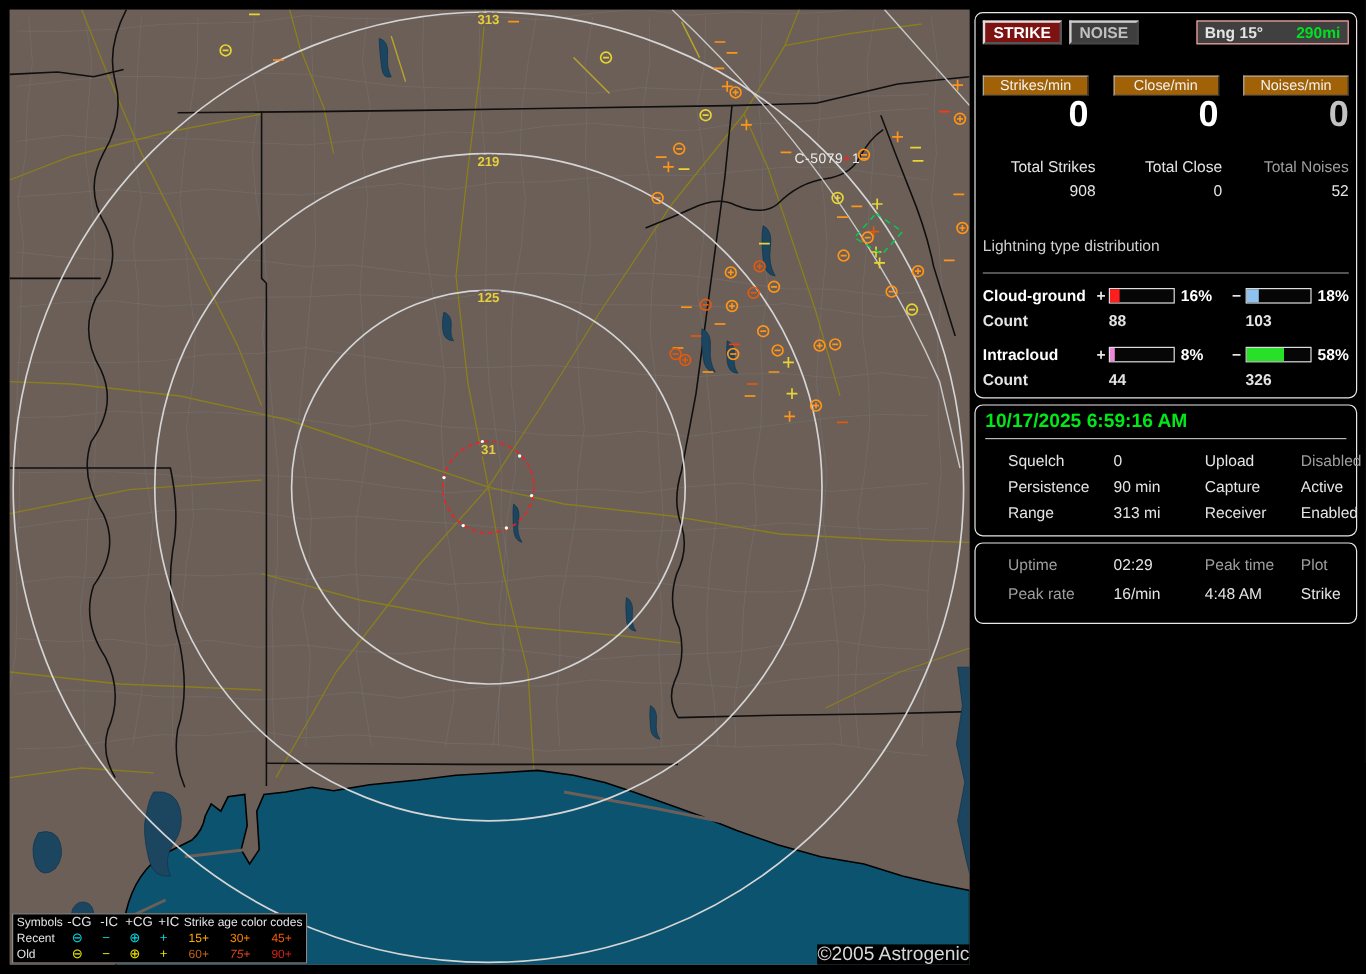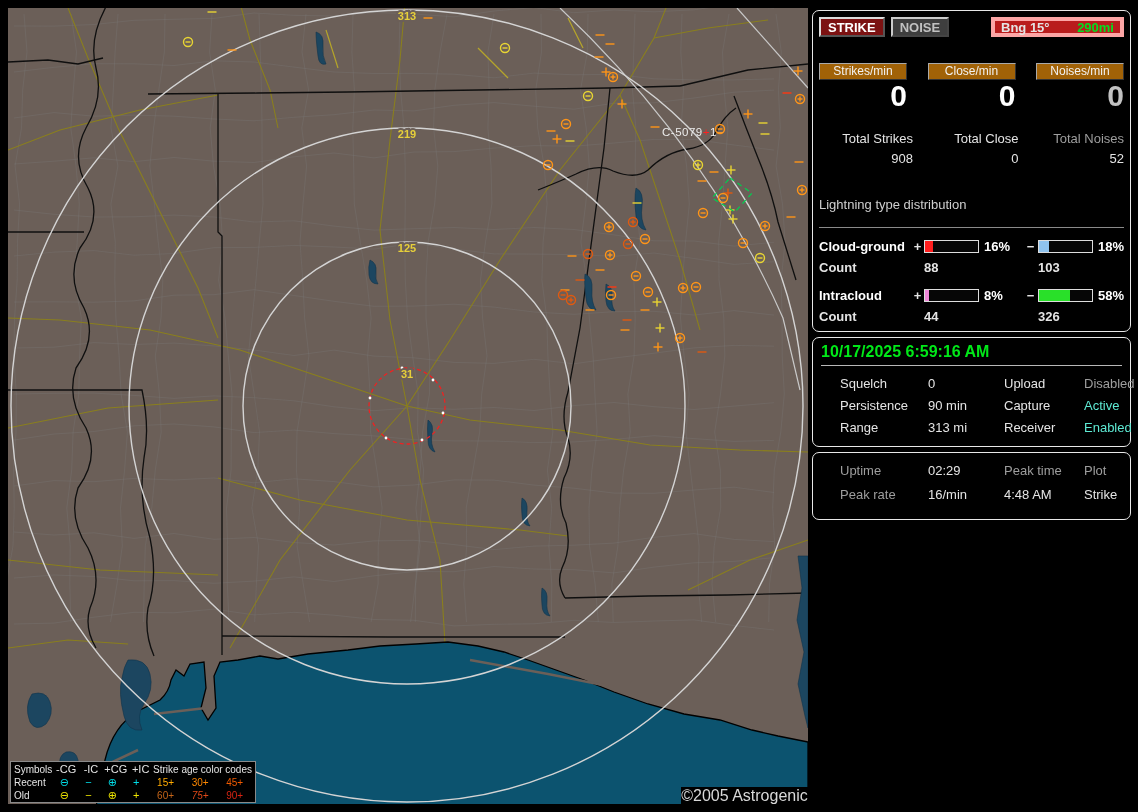--- a/index.html
+++ b/index.html
@@ -32,26 +32,26 @@
   .lg-age{width:36px;text-align:center;}
   #copyright{position:absolute;left:673px;top:779px;width:127px;height:17px;background:#000;
     color:#d8d8d8;font-size:16px;text-align:center;line-height:17px;}
   
   .box{position:absolute;left:812px;width:317px;background:#000;border:1px solid #e8e8e8;
     border-radius:7px;color:#e4e4e4;font-size:13px;}
   #box1{top:10px;height:320px;}
   #box2{top:337px;height:108px;}
   #box3{top:452px;height:66px;}
   .muted{color:#9e9e9e;}
-  .green{color:#5eead4;}
+  .green{color:#e5e5e5;}
   #btnrow{position:absolute;top:6px;left:6px;right:6px;height:20px;display:flex;align-items:stretch;}
   .btn{font:bold 13px "Liberation Sans","DejaVu Sans",sans-serif;padding:0 7px;cursor:pointer;}
   .btn.strike{background:#7c1212;color:#fff;border:2px solid;border-color:#ddd #555 #555 #ddd;margin-right:6px;}
   .btn.noise{background:#3e3e3e;color:#c0c0c0;border:2px solid;border-color:#ccc #444 #444 #ccc;}
-  #bngbar{margin-left:auto;width:113px;background:#b91c1c;border:4px solid #fca5a5;display:flex;
+  #bngbar{margin-left:auto;width:113px;background:#404040;border:1px solid #fca5a5;display:flex;
     justify-content:space-between;align-items:center;padding:0 6px;font-weight:bold;}
   #bngbar .mi{color:#00e020;}
   #rate-labels{position:absolute;top:52px;left:6px;right:6px;display:flex;justify-content:space-between;}
   .ratebtn{width:88px;height:17px;background:#a16207;border:1px solid;border-color:#aaa #333 #333 #aaa;
     color:#f2f2f2;font-size:12px;text-align:center;line-height:15px;box-sizing:border-box;}
   #rate-values{position:absolute;top:68px;left:6px;right:6px;display:flex;justify-content:space-between;
     font-weight:bold;font-size:30px;color:#fff;}
   #rate-values span{width:88px;text-align:right;}
   #rate-values span.muted{color:#c2c2c2;}
   #totals{position:absolute;top:120px;left:6px;right:6px;}

